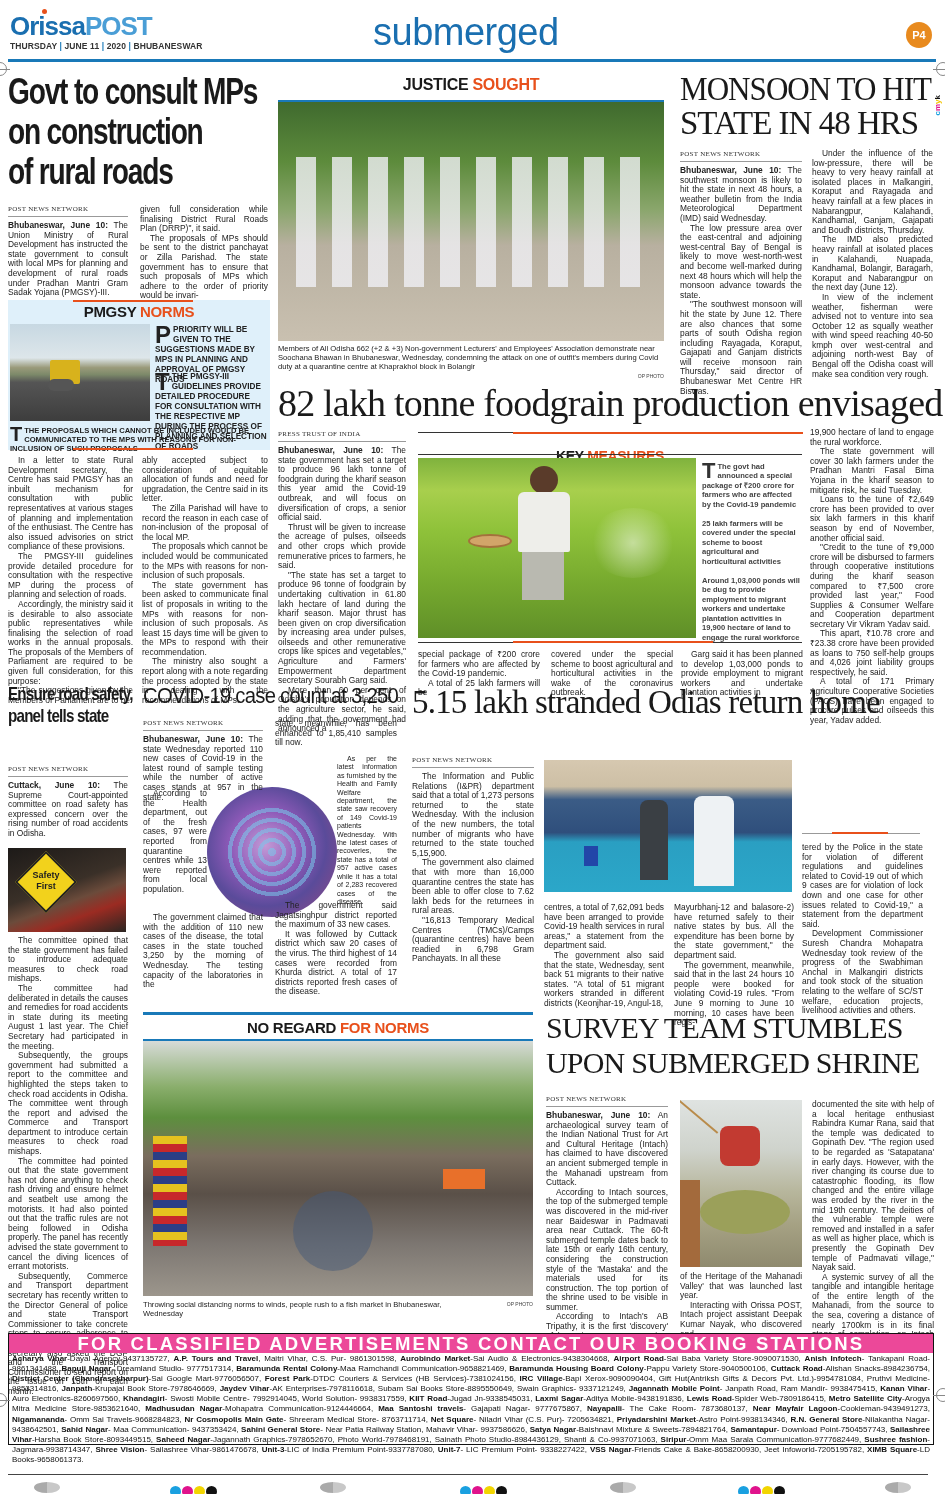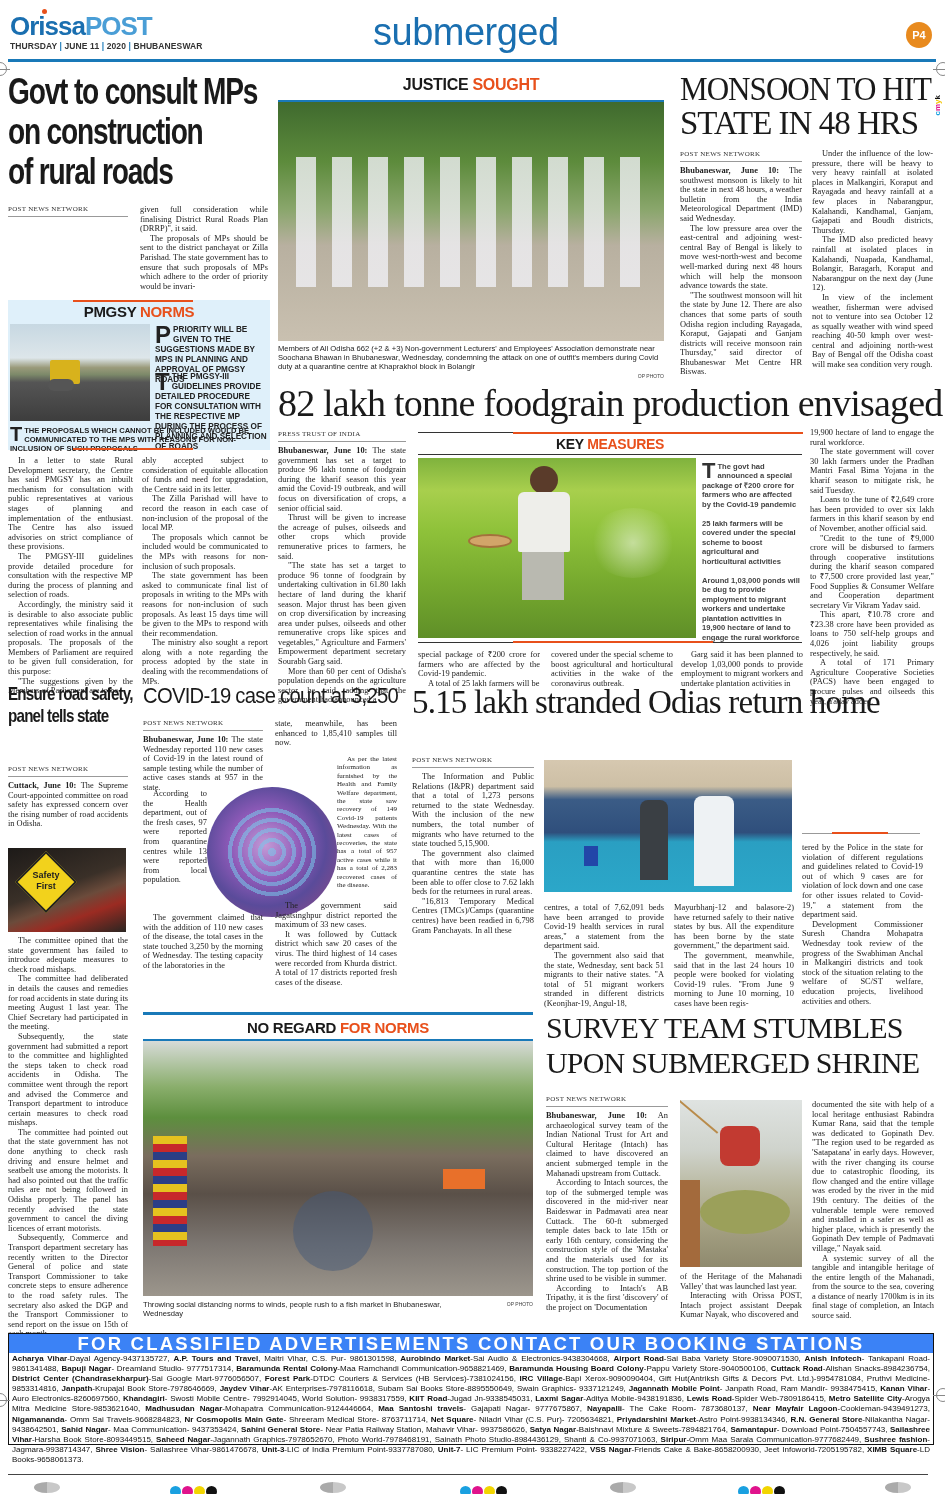--- a/index.html
+++ b/index.html
@@ -1,21 +1,21 @@
 <!DOCTYPE html>
 <html><head>
 <meta charset="utf-8">
 <style>
 *{box-sizing:border-box;margin:0;padding:0}
 body{width:945px;height:1494px;background:#fff;font-family:"DejaVu Serif",serif;color:#1a1a1a;position:relative;overflow:hidden}
 .abs{position:absolute}
 .serif{font-family:"Liberation Serif","DejaVu Serif",serif}
 .sans{font-family:"Liberation Sans","DejaVu Sans",sans-serif}
 .cond{font-family:"Liberation Sans","DejaVu Sans",sans-serif;font-weight:bold;letter-spacing:-1px;transform-origin:left top}
-.body-text{font-family:Liberation Serif, serif;font-size:8.4px;line-height:9.6px;text-align:justify;color:#222}
+.body-text{font-family:Liberation Sans, sans-serif;font-size:8.4px;line-height:9.6px;text-align:justify;color:#222}
 .body-text p{text-indent:10px}
 .body-text p.first{text-indent:0}
 .body-text b{font-weight:bold}
 .byline{font-family:"Liberation Serif",serif;font-size:7px;letter-spacing:.3px;color:#333;border-bottom:1.5px solid #999;padding-bottom:3px;margin-bottom:4px;text-transform:uppercase}
 .photo{overflow:hidden;position:absolute}
 .caption{font-family:"Liberation Sans",sans-serif;font-size:7.6px;line-height:9px;color:#222}
 .credit{font-family:"Liberation Sans",sans-serif;font-size:5px;color:#444;position:absolute;right:0;bottom:0}
 .kicker{font-family:"Liberation Sans",sans-serif;font-weight:bold;font-size:15px;text-align:center;letter-spacing:-.3px}
 .kicker .hl{color:#e8501b}
 .regmark{position:absolute;width:14px;height:14px;border:1px solid #888;border-radius:50%}
@@ -49,20 +49,23 @@
 <div class="abs sans" style="left:933px;top:95px;width:12px;font-size:8px;writing-mode:vertical-rl;transform:rotate(180deg);font-weight:bold"><span style="color:#1aa0e0">c</span><span style="color:#e0138c">m</span><span style="color:#f2c500">y</span><span style="color:#111">k</span></div>
 
 <div class="abs" style="left:8px;top:72px;width:262px;height:598px">
   <div class="cond" style="font-size:36px;line-height:40px;transform:scaleX(.78);width:340px;letter-spacing:-1.5px">
     <div>Govt to consult MPs</div>
     <div>on construction</div>
     <div>of rural roads</div>
   </div>
   <div class="abs" style="left:0;top:133px;width:120px">
     <div class="byline">POST NEWS NETWORK</div>
+    <div class="body-text">
+      <p class="first"><b>Bhubaneswar, June 10:</b> <span>The Union Ministry of Rural Development has instructed the state government to consult with local MPs for planning and development of rural roads under Pradhan Mantri Gram Sadak Yojana (PMGSY)-III.</span></p>
+    </div>
   </div>
   <div class="abs body-text" style="left:132px;top:133px;width:128px">
     <p class="first">given full consideration while finalising District Rural Roads Plan (DRRP)", it said.</p>
     <p>The proposals of MPs should be sent to the district panchayat or Zilla Parishad. The state government has to ensure that such proposals of MPs which adhere to the order of priority would be invari-</p>
   </div>
 
   <div class="abs" style="left:0;top:228px;width:262px;height:150px;background:#dff0fa">
     <div class="abs" style="left:65px;top:0;width:120px;height:2px;background:#e8501b"></div>
     <div class="kicker" style="margin-top:3px">
       <span>PMGSY</span> <span class="hl">NORMS</span>
@@ -138,21 +141,21 @@
       <p class="first"><b>Bhubaneswar, June 10:</b> <span>The state government has set a target to produce 96 lakh tonne of foodgrain during the kharif season this year amid the Covid-19 outbreak, and will focus on diversification of crops, a senior official said.</span></p>
       <p>Thrust will be given to increase the acreage of pulses, oilseeds and other crops which provide remunerative prices to farmers, he said.</p>
       <p>"The state has set a target to produce 96 tonne of foodgrain by undertaking cultivation in 61.80 lakh hectare of land during the kharif season. Major thrust has been given on crop diversification by increasing area under pulses, oilseeds and other remunerative crops like spices and vegetables," Agriculture and Farmers' Empowerment department secretary Sourabh Garg said.</p>
       <p>More than 60 per cent of Odisha's population depends on the agriculture sector, he said, adding that the government had announced a</p>
     </div>
   </div>
 
   <div class="abs" style="left:140px;top:50px;width:384px;height:214px">
     <div class="abs" style="left:0;top:0;width:384px;height:1px;background:#333"></div>
     <div class="abs" style="left:95px;top:0;width:290px;height:2px;background:#e8501b"></div>
-    <div class="kicker" style="margin-top:4px;font-size:14px">
+    <div class="kicker" style="margin-top:16px;font-size:14px">
       <span>KEY</span> <span class="hl">MEASURES</span>
     </div>
     <div class="abs" style="left:0;top:22px;width:384px;height:1px;background:#333"></div>
     <div class="photo" style="left:0;top:26px;width:278px;height:180px;background:linear-gradient(180deg,#7fb23d 0%,#a8cf4d 18%,#8fc23a 40%,#76a92e 70%,#5f8f28 100%)">
       <div class="abs" style="left:112px;top:8px;width:28px;height:28px;border-radius:50%;background:#5a3b2a"></div>
       <div class="abs" style="left:100px;top:34px;width:52px;height:60px;background:#eeeeea;border-radius:6px 6px 2px 2px"></div>
       <div class="abs" style="left:104px;top:94px;width:42px;height:48px;background:#b9b9b0"></div>
       <div class="abs" style="left:50px;top:76px;width:44px;height:14px;border-radius:50%;background:#d2a569;border:2px solid #a4713c"></div>
       <div class="abs" style="left:170px;top:50px;width:90px;height:70px;border-radius:50%;background:radial-gradient(circle,rgba(255,255,255,.5),rgba(255,255,255,0) 70%)"></div>
     </div>
@@ -198,21 +201,21 @@
   <div class="photo" style="left:0;top:165px;width:118px;height:84px;background:linear-gradient(160deg,#1d1a18 0%,#3a3028 45%,#6b4b3b 60%,#9b2b22 75%,#2a2521 100%)">
     <div class="abs" style="left:16px;top:12px;width:44px;height:44px;background:#f2d21c;transform:rotate(45deg);border:2px solid #222"></div>
     <div class="abs sans" style="left:14px;top:22px;width:48px;text-align:center;font-weight:bold;font-size:9px;line-height:11px;color:#222">
       <div>Safety</div>
       <div>First</div>
     </div>
   </div>
   <div class="abs body-text" style="left:0;top:253px;width:120px">
     <p>The committee opined that the state government has failed to introduce adequate measures to check road mishaps.</p>
     <p>The committee had deliberated in details the causes and remedies for road accidents in state during its meeting August 1 last year. The Chief Secretary had participated in the meeting.</p>
-    <p>Subsequently, the state government had submitted a report to the committee and highlighted the steps taken to check road accidents in Odisha. The committee went through the report and advised the Commerce and Transport department to introduce certain measures to check road mishaps.</p>
+    <p>Subsequently, the groups government had submitted a report to the committee and highlighted the steps taken to check road accidents in Odisha. The committee went through the report and advised the Commerce and Transport department to introduce certain measures to check road mishaps.</p>
     <p>The committee had pointed out that the state government has not done anything to check rash driving and ensure helmet and seatbelt use among the motorists. It had also pointed out that the traffic rules are not being followed in Odisha properly. The panel has recently advised the state government to cancel the diving licences of errant motorists.</p>
     <p>Subsequently, Commerce and Transport department secretary has recently written to the Director General of police and state Transport Commissioner to take concrete steps to ensure adherence to the road safety rules. The secretary also asked the DGP and the Transport Commissioner to send report on the issue on 15th of each month.</p>
   </div>
 </div>
 
 <div class="abs" style="left:143px;top:683px;width:256px;height:330px">
   <div class="sans" style="font-size:22px;line-height:26px;letter-spacing:-.8px;white-space:nowrap;transform:scaleX(.92);transform-origin:left">COVID-19 case count at 3,250</div>
   <div class="abs" style="left:0;top:36px;width:120px">
     <div class="byline">POST NEWS NETWORK</div>
   </div>
@@ -309,21 +312,21 @@
     <p class="first">of the Heritage of the Mahanadi Valley' that was launched last year.</p>
     <p>Interacting with Orissa POST, Intach project assistant Deepak Kumar Nayak, who discovered and</p>
   </div>
   <div class="abs body-text" style="left:266px;top:90px;width:122px">
     <p class="first">documented the site with help of a local heritage enthusiast Rabindra Kumar Rana, said that the temple was dedicated to Gopinath Dev. "The region used to be regarded as 'Satapatana' in early days. However, with the river changing its course due to catastrophic flooding, its flow changed and the entire village was eroded by the river in the mid 19th century. The deities of the vulnerable temple were removed and installed in a safer as well as higher place, which is presently the Gopinath Dev temple of Padmavati village," Nayak said.</p>
     <p>A systemic survey of all the tangible and intangible heritage of the entire length of the Mahanadi, from the source to the sea, covering a distance of nearly 1700km is in its final stage of completion, an Intach source said.</p>
   </div>
 </div>
 
 <div class="abs" style="left:8px;top:1333px;width:926px;height:112px;border:1.5px solid #111">
-  <div class="sans" style="background:#3b82f6;color:#fff;font-weight:bold;font-size:18.5px;line-height:19px;text-align:center;letter-spacing:2.2px;white-space:nowrap;overflow:hidden">FOR CLASSIFIED ADVERTISEMENTS CONTACT OUR BOOKING STATIONS</div>
+  <div class="sans" style="background:#ec4899;color:#fff;font-weight:bold;font-size:18.5px;line-height:19px;text-align:center;letter-spacing:2.2px;white-space:nowrap;overflow:hidden">FOR CLASSIFIED ADVERTISEMENTS CONTACT OUR BOOKING STATIONS</div>
   <div class="classified" id="classifieds-list" style="padding:1px 3px;text-align:justify"><b>Acharya Vihar</b><span>-Dayal Agency-9437135727, </span><b>A.P. Tours and Travel</b><span>, Maitri Vihar, C.S. Pur- 9861301598, </span><b>Aurobindo Market</b><span>-Sai Audio &amp; Electronics-9438304668, </span><b>Airport Road</b><span>-Sai Baba Variety Store-9090071530, </span><b>Anish Infotech</b><span>- Tankapani Road-9861341488, </span><b>Bapuji Nagar</b><span>- Dreamland Studio- 9777517314, </span><b>Baramunda Rental Colony</b><span>-Maa Ramchandi Communication-9658821469, </span><b>Baramunda Housing Board Colony</b><span>-Pappu Variety Store-9040500106, </span><b>Cuttack Road</b><span>-Alishan Snacks-8984236754, </span><b>District Center (Chandrasekharpur)</b><span>-Sai Google Mart-9776056507, </span><b>Forest Park</b><span>-DTDC Couriers &amp; Services (HB Services)-7381024156, </span><b>IRC Village</b><span>-Bapi Xerox-9090090404, Gift Hut(Antriksh Gifts &amp; Decors Pvt. Ltd.)-9954781084, Pruthvi Medicine-9853314816, </span><b>Janpath</b><span>-Krupajal Book Store-7978646669, </span><b>Jaydev Vihar</b><span>-AK Enterprises-7978116618, Subam Sai Books Store-8895550649, Swain Graphics- 9337121249, </span><b>Jagannath Mobile Point</b><span>- Janpath Road, Ram Mandir- 9938475415, </span><b>Kanan Vihar</b><span>-Auro Electronics-8260697560, </span><b>Khandagiri</b><span>- Swosti Mobile Centre- 7992914045, World Solution- 9938317559, </span><b>KIIT Road</b><span>-Jugad Jn-9338545031, </span><b>Laxmi Sagar</b><span>-Aditya Mobile-9438191836, </span><b>Lewis Road</b><span>-Spider Web-7809186415, </span><b>Metro Satellite City</b><span>-Arogya Mitra Medicine Store-9853621640, </span><b>Madhusudan Nagar</b><span>-Mohapatra Communication-9124446664, </span><b>Maa Santoshi travels</b><span>- Gajapati Nagar- 9777675867, </span><b>Nayapalli</b><span>- The Cake Room- 7873680137, </span><b>Near Mayfair Lagoon</b><span>-Cookieman-9439491273, </span><b>Nigamananda</b><span>- Omm Sai Travels-9668284823, </span><b>Nr Cosmopolis Main Gate</b><span>- Shreeram Medical Store- 8763711714, </span><b>Net Square</b><span>- Niladri Vihar (C.S. Pur)- 7205634821, </span><b>Priyadarshini Market</b><span>-Astro Point-9938134346, </span><b>R.N. General Store</b><span>-Nilakantha Nagar-9438642501, </span><b>Sahid Nagar</b><span>- Maa Communication- 9437353424, </span><b>Sahini General Store</b><span>- Near Patia Railway Station, Mahavir Vihar- 9937586626, </span><b>Satya Nagar</b><span>-Baishnavi Mixture &amp; Sweets-7894821764, </span><b>Samantapur</b><span>- Download Point-7504557743, </span><b>Sailashree Vihar</b><span>-Harsha Book Store-8093449515, </span><b>Saheed Nagar</b><span>-Jagannath Graphics-7978652670, Photo World-7978468191, Sainath Photo Studio-8984436129, Shanti &amp; Co-9937071063, </span><b>Siripur</b><span>-Omm Maa Sarala Communication-9777682449, </span><b>Sushree fashion</b><span>- Jagmara-9938714347, </span><b>Shree Vision</b><span>- Sailashree Vihar-9861476678, </span><b>Unit-3</b><span>-LIC of India Premium Point-9337787080, </span><b>Unit-7</b><span>- LIC Premium Point- 9338227422, </span><b>VSS Nagar</b><span>-Friends Cake &amp; Bake-8658200930, Jeet Infoworld-7205195782, </span><b>XIMB Square</b><span>-LD Books-9658061373.</span></div>
 </div>
 
 <div class="abs" style="left:8px;top:1474px;width:920px;height:1px;background:#444"></div>
 <div class="abs" style="left:30px;top:1482px;width:900px;height:12px">
   <span class="abs oval" style="left:4px"></span>
   <span class="abs" style="left:140px"><i class="dot" style="background:#1aa0e0"></i><i class="dot" style="background:#e0138c"></i><i class="dot" style="background:#f2d500"></i><i class="dot" style="background:#111"></i></span>
   <span class="abs oval" style="left:290px"></span>
   <span class="abs" style="left:430px"><i class="dot" style="background:#1aa0e0"></i><i class="dot" style="background:#e0138c"></i><i class="dot" style="background:#f2d500"></i><i class="dot" style="background:#111"></i></span>
   <span class="abs oval" style="left:580px"></span>

